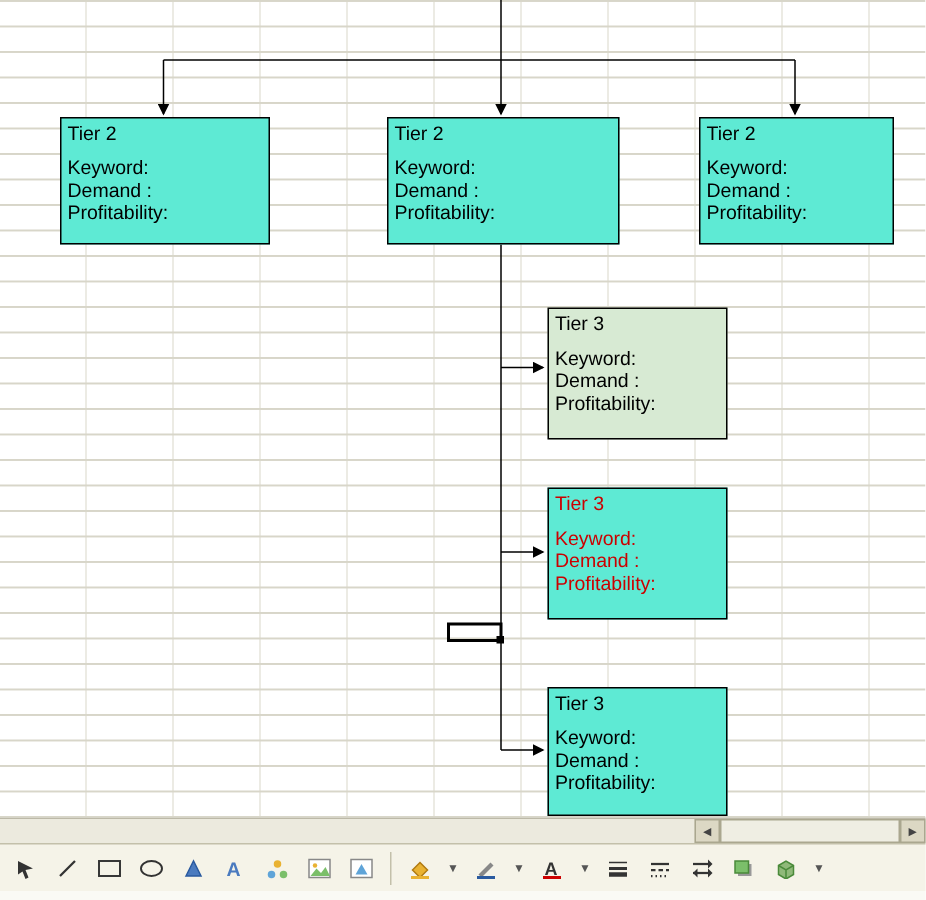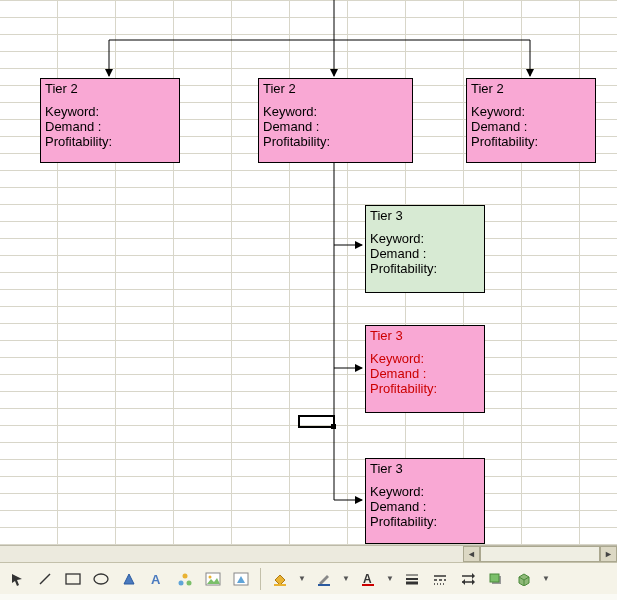--- a/index.html
+++ b/index.html
@@ -30,21 +30,21 @@
     background-size: 58px 17px;
     background-position: -1px 0;
   }
   .canvas {
     position: absolute;
     inset: 0;
   }
   .box {
     position: absolute;
     border: 1px solid #000;
-    background: #f9a8d4;
+    background: #5eead4;
     padding: 2px 4px;
     line-height: 15px;
   }
   .box .title { display:block; margin-bottom: 8px; }
   .box.green { background: #d7ead3; }
   .box.red .line { color: #c00; }
   svg.connectors {
     position: absolute;
     inset: 0;
     width: 617px;

